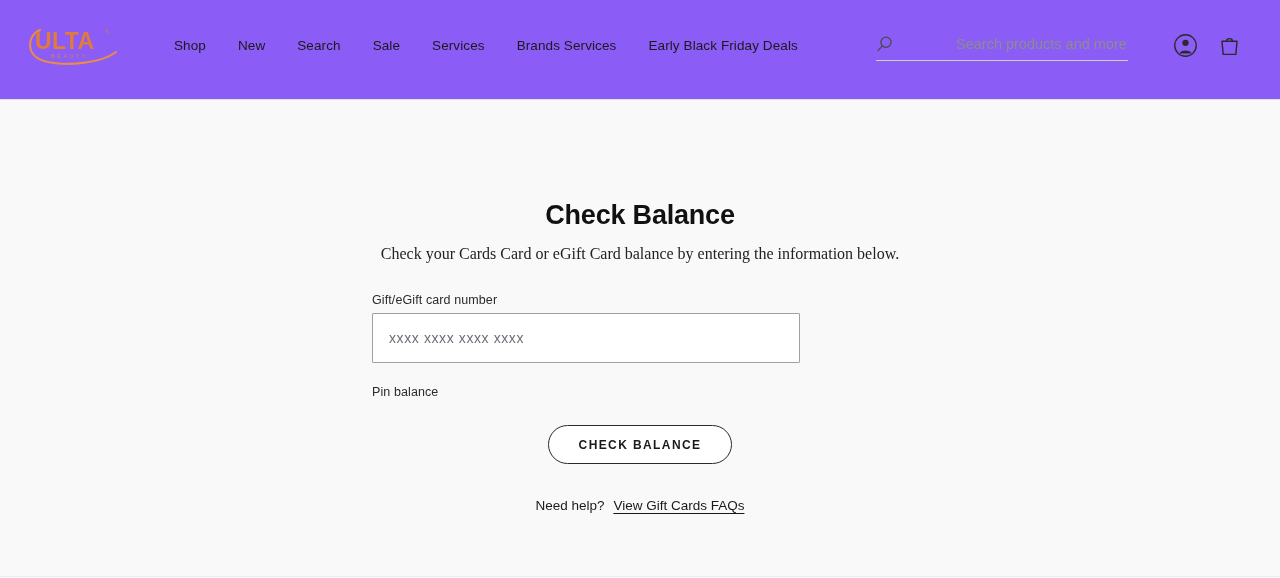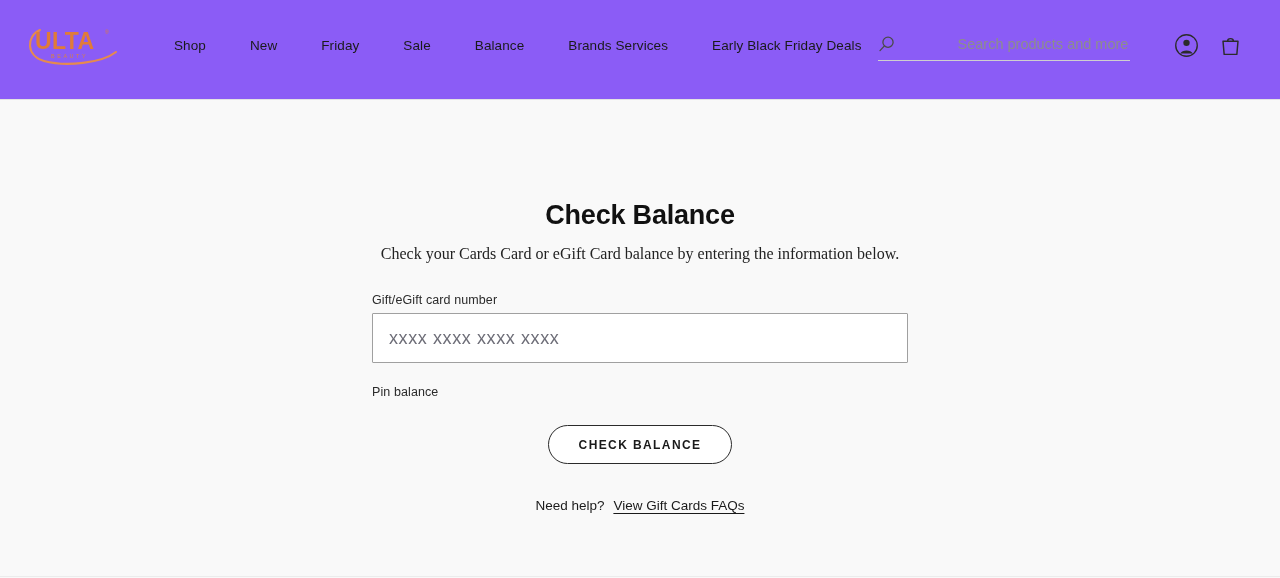--- a/index.html
+++ b/index.html
@@ -35,21 +35,21 @@
     position: relative;
     flex: 0 0 auto;
     margin-right: 38px;
     cursor: pointer;
   }
   .logo svg { display: block; }
 
   .nav {
     display: flex;
     align-items: center;
-    gap: 12px;
+    gap: 0px;
     flex: 0 0 auto;
   }
   .nav-item {
     font-size: 13.5px;
     color: #1a1a1a;
     letter-spacing: 0.1px;
     padding: 8px 16px;
     cursor: pointer;
     white-space: nowrap;
     font-weight: 400;
@@ -148,28 +148,28 @@
   .field-label {
     display: block;
     font-size: 12.5px;
     color: #2b2b2b;
     margin-bottom: 6px;
     letter-spacing: 0.1px;
   }
 
   .field-input {
     display: block;
-    width: 536px;
+    width: 428px;
     height: 50px;
     background: #ffffff;
     border: 1px solid #a0a0a0;
     border-radius: 1px;
     padding: 0 16px;
     font-family: "Liberation Sans", sans-serif;
-    font-size: 18px;
+    font-size: 14px;
     color: #1a1a1a;
     outline: none;
   }
   .field-input::placeholder {
     color: #6e6e78;
     letter-spacing: 0.6px;
   }
 
   .submit-row {
     text-align: center;
@@ -226,23 +226,23 @@
       <text x="11" y="27" font-family="'Liberation Sans', sans-serif" font-size="23" font-weight="bold" fill="#E07B39" letter-spacing="0.4">ULTA</text>
       <text x="81" y="12" font-family="'Liberation Sans', sans-serif" font-size="5" fill="#E07B39">®</text>
 
       <text x="27" y="36" font-family="'Liberation Sans', sans-serif" font-size="5.4" fill="#D9823F" letter-spacing="2.6">BEAUTY</text>
     </svg>
   </div>
 
   <nav class="nav">
     <span class="nav-item">Shop</span>
     <span class="nav-item">New</span>
-    <span class="nav-item">Friday</span>
+    <span class="nav-item">Search</span>
     <span class="nav-item">Sale</span>
-    <span class="nav-item">Balance</span>
+    <span class="nav-item">Services</span>
     <span class="nav-item">Brands Services</span>
     <span class="nav-item">Early Black Friday Deals</span>
   </nav>
 
   <div class="header-right">
 
     <div class="search-wrap">
       <span class="search-icon">
         <svg viewBox="0 0 18 18" width="18" height="18" aria-hidden="true">
           <circle cx="10" cy="7.2" r="5.1" fill="none" stroke="#4a4a4a" stroke-width="1.3"></circle>

